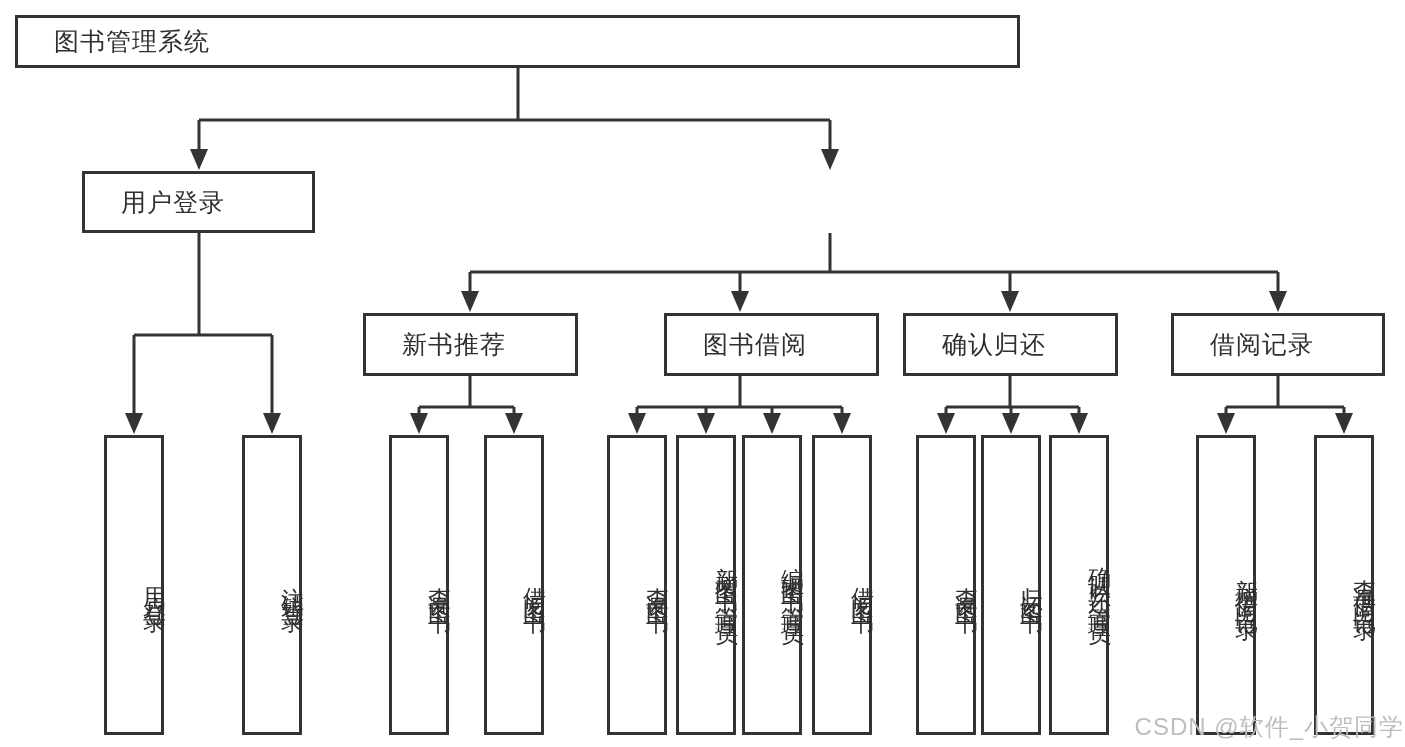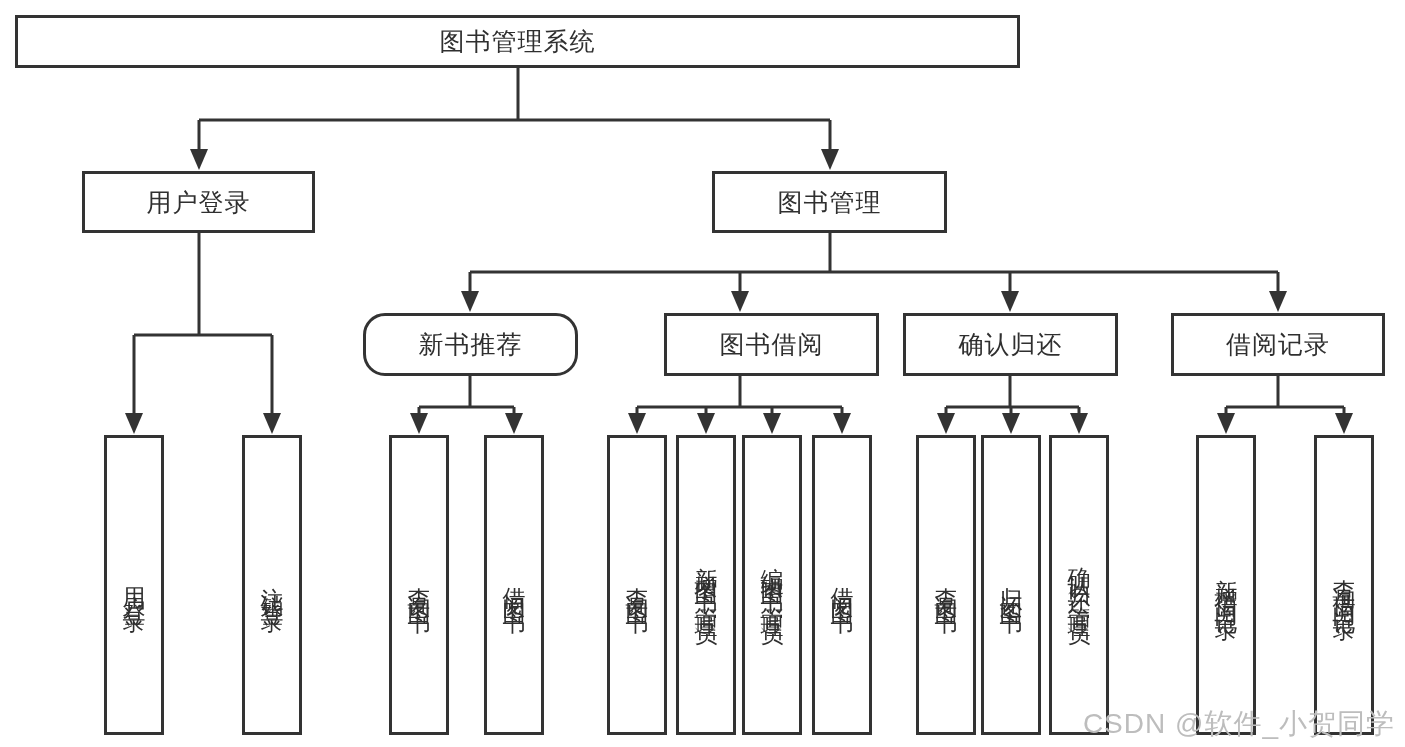--- a/index.html
+++ b/index.html
@@ -17,44 +17,45 @@
     overflow:hidden;
   }
   svg.connectors{position:absolute;left:0;top:0;width:1405px;height:747px;}
   svg.connectors path{stroke:var(--line);stroke-width:3;fill:none;}
   svg.connectors polygon{fill:var(--line);stroke:none;}
   .box{
     position:absolute;
     box-sizing:border-box;
     border:3px solid var(--line);
     background:var(--box_bg);
-    display:flex;align-items:center;justify-content:center;
+    display:flex;align-items:center;
     color:var(--text);
+    padding-left:36px;
   }
   .hlabel{
     font-size:25px;
     letter-spacing:1px;
     white-space:nowrap;
     line-height:1;
   }
   .vtext{
     writing-mode:vertical-lr;
     text-orientation:mixed;
     font-size:23px;
     letter-spacing:8px;
     line-height:1;
     white-space:nowrap;
   }
   .l2{top:171px;height:62px;}
   .l3{top:313px;height:63px;width:215px;}
   .leaf{top:435px;height:300px;width:60px;}
   .watermark{
     position:absolute;
-    right:10px;bottom:4px;
-    font-size:28px;
+    right:1px;bottom:4px;
+    font-size:24px;
     color:var(--watermark);
     letter-spacing:1px;
     white-space:nowrap;
   }
 </style>
 </head>
 <body>
 
 <div class="canvas">
 
@@ -89,25 +90,22 @@
     </g>
   </svg>
 
   <div class="box" style="left:15px;top:15px;width:1005px;height:53px;">
     <span class="hlabel">图书管理系统</span>
   </div>
 
   <div class="box l2" style="left:82px;width:233px;">
     <span class="hlabel">用户登录</span>
   </div>
-  <div class="box l2" style="left:712px;width:235px;">
-    <span class="hlabel">图书管理</span>
-  </div>
 
-  <div class="box l3" style="left:363px;border-radius:22px;">
+  <div class="box l3" style="left:363px;">
     <span class="hlabel">新书推荐</span>
   </div>
   <div class="box l3" style="left:633px;margin-left:31px;">
     <span class="hlabel">图书借阅</span>
   </div>
   <div class="box l3" style="left:903px;">
     <span class="hlabel">确认归还</span>
   </div>
   <div class="box l3" style="left:1171px;width:214px;">
     <span class="hlabel">借阅记录</span>

